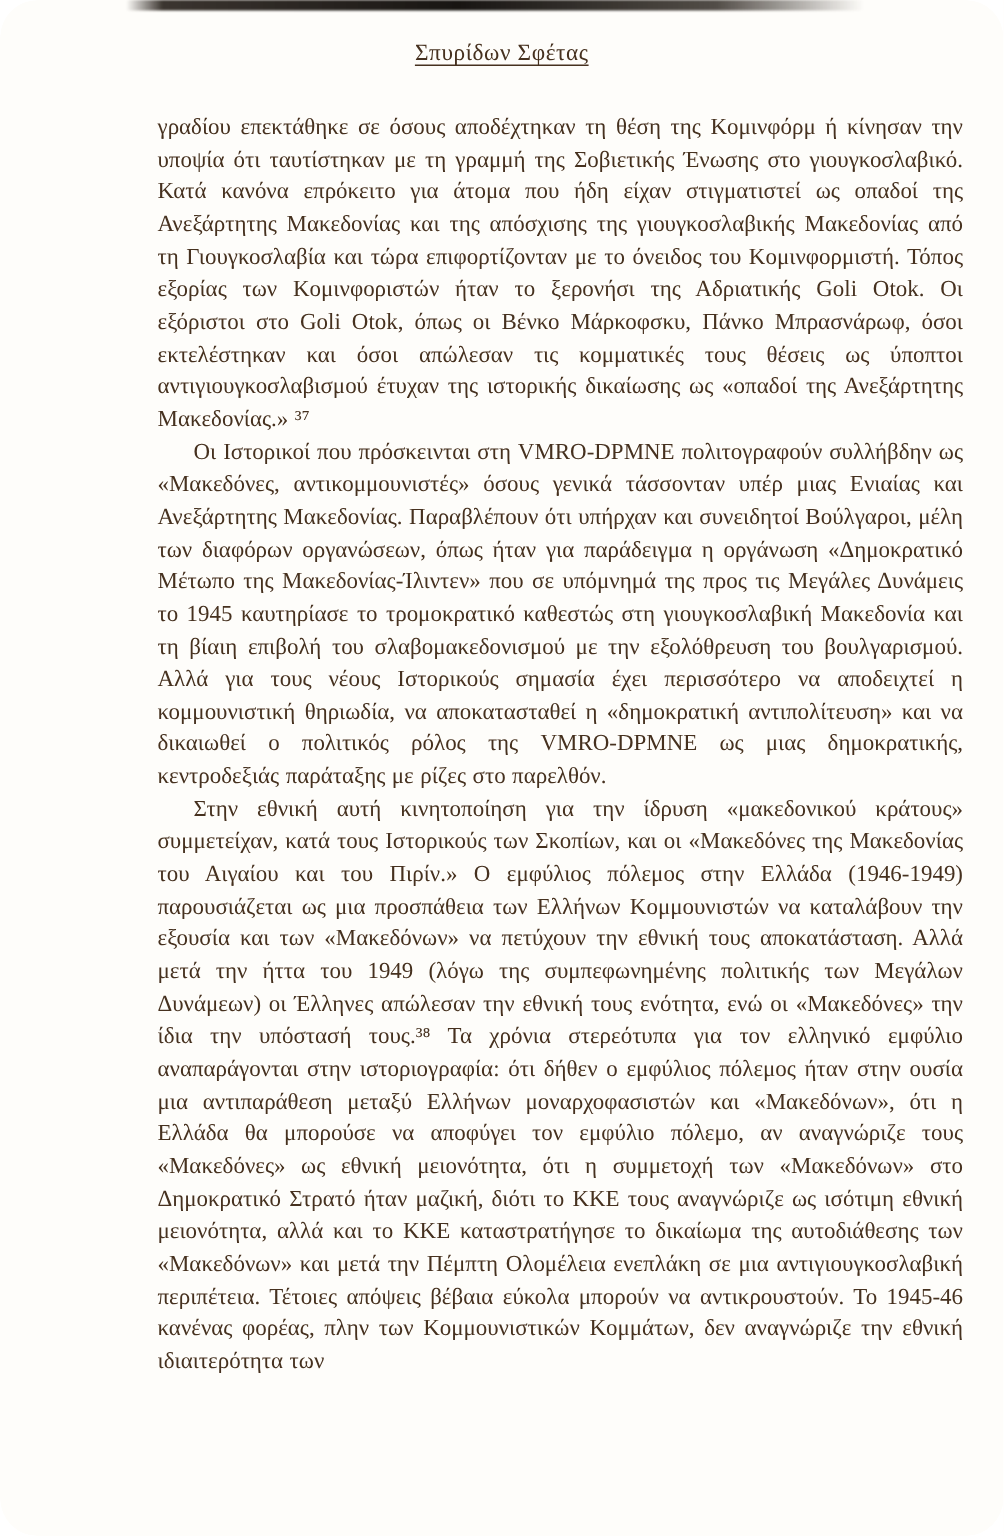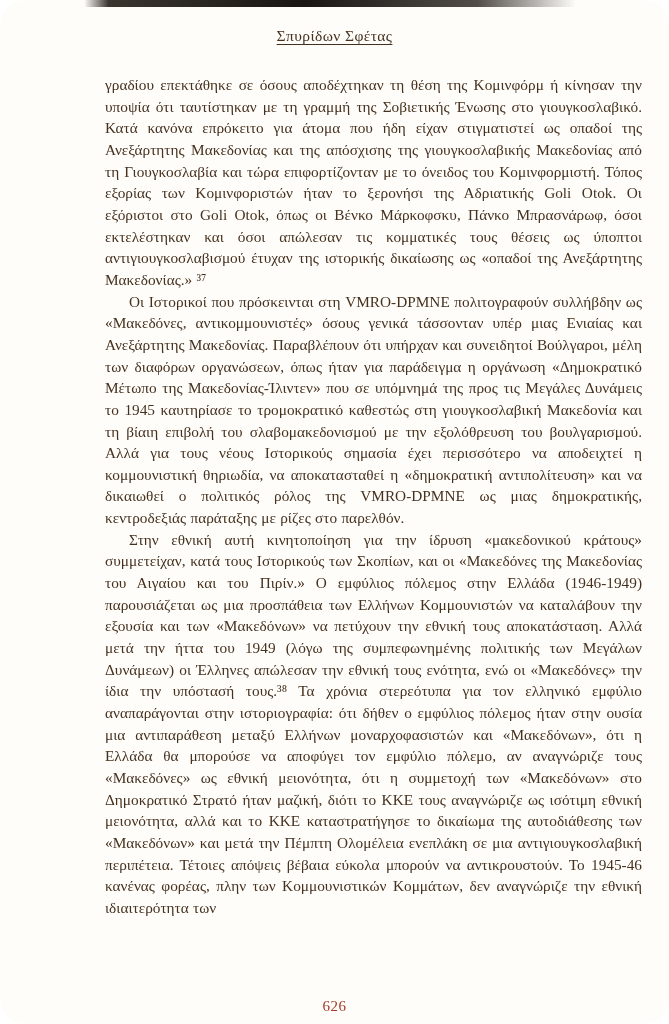--- a/index.html
+++ b/index.html
@@ -79,17 +79,14 @@
   <div class="running-head">
     <span class="head-text">Σπυρίδων Σφέτας</span>
   </div>
 
   <div class="body-text">
     <p class="para no-indent">γραδίου επεκτάθηκε σε όσους αποδέχτηκαν τη θέση της Κομινφόρμ ή κίνησαν την υποψία ότι ταυτίστηκαν με τη γραμμή της Σοβιετικής Ένωσης στο γιουγκοσλαβικό. Κατά κανόνα επρόκειτο για άτομα που ήδη είχαν στιγματιστεί ως οπαδοί της Ανεξάρτητης Μακεδονίας και της απόσχισης της γιουγκοσλαβικής Μακεδονίας από τη Γιουγκοσλαβία και τώρα επιφορτίζονταν με το όνειδος του Κομινφορμιστή. Τόπος εξορίας των Κομινφοριστών ήταν το ξερονήσι της Αδριατικής Goli Otok. Οι εξόριστοι στο Goli Otok, όπως οι Βένκο Μάρκοφσκυ, Πάνκο Μπρασνάρωφ, όσοι εκτελέστηκαν και όσοι απώλεσαν τις κομματικές τους θέσεις ως ύποπτοι αντιγιουγκοσλαβισμού έτυχαν της ιστορικής δικαίωσης ως «οπαδοί της Ανεξάρτητης Μακεδονίας.» ³⁷</p>
     <p class="para indent">Οι Ιστορικοί που πρόσκεινται στη VMRO-DPMNE πολιτογραφούν συλλήβδην ως «Μακεδόνες, αντικομμουνιστές» όσους γενικά τάσσονταν υπέρ μιας Ενιαίας και Ανεξάρτητης Μακεδονίας. Παραβλέπουν ότι υπήρχαν και συνειδητοί Βούλγαροι, μέλη των διαφόρων οργανώσεων, όπως ήταν για παράδειγμα η οργάνωση «Δημοκρατικό Μέτωπο της Μακεδονίας-Ίλιντεν» που σε υπόμνημά της προς τις Μεγάλες Δυνάμεις το 1945 καυτηρίασε το τρομοκρατικό καθεστώς στη γιουγκοσλαβική Μακεδονία και τη βίαιη επιβολή του σλαβομακεδονισμού με την εξολόθρευση του βουλγαρισμού. Αλλά για τους νέους Ιστορικούς σημασία έχει περισσότερο να αποδειχτεί η κομμουνιστική θηριωδία, να αποκατασταθεί η «δημοκρατική αντιπολίτευση» και να δικαιωθεί ο πολιτικός ρόλος της VMRO-DPMNE ως μιας δημοκρατικής, κεντροδεξιάς παράταξης με ρίζες στο παρελθόν.</p>
     <p class="para indent">Στην εθνική αυτή κινητοποίηση για την ίδρυση «μακεδονικού κράτους» συμμετείχαν, κατά τους Ιστορικούς των Σκοπίων, και οι «Μακεδόνες της Μακεδονίας του Αιγαίου και του Πιρίν.» Ο εμφύλιος πόλεμος στην Ελλάδα (1946-1949) παρουσιάζεται ως μια προσπάθεια των Ελλήνων Κομμουνιστών να καταλάβουν την εξουσία και των «Μακεδόνων» να πετύχουν την εθνική τους αποκατάσταση. Αλλά μετά την ήττα του 1949 (λόγω της συμπεφωνημένης πολιτικής των Μεγάλων Δυνάμεων) οι Έλληνες απώλεσαν την εθνική τους ενότητα, ενώ οι «Μακεδόνες» την ίδια την υπόστασή τους.³⁸ Τα χρόνια στερεότυπα για τον ελληνικό εμφύλιο αναπαράγονται στην ιστοριογραφία: ότι δήθεν ο εμφύλιος πόλεμος ήταν στην ουσία μια αντιπαράθεση μεταξύ Ελλήνων μοναρχοφασιστών και «Μακεδόνων», ότι η Ελλάδα θα μπορούσε να αποφύγει τον εμφύλιο πόλεμο, αν αναγνώριζε τους «Μακεδόνες» ως εθνική μειονότητα, ότι η συμμετοχή των «Μακεδόνων» στο Δημοκρατικό Στρατό ήταν μαζική, διότι το ΚΚΕ τους αναγνώριζε ως ισότιμη εθνική μειονότητα, αλλά και το ΚΚΕ καταστρατήγησε το δικαίωμα της αυτοδιάθεσης των «Μακεδόνων» και μετά την Πέμπτη Ολομέλεια ενεπλάκη σε μια αντιγιουγκοσλαβική περιπέτεια. Τέτοιες απόψεις βέβαια εύκολα μπορούν να αντικρουστούν. Το 1945-46 κανένας φορέας, πλην των Κομμουνιστικών Κομμάτων, δεν αναγνώριζε την εθνική ιδιαιτερότητα των</p>
   </div>
 
-  <div class="page-footer">
-    <span class="page-number">626</span>
-  </div>
 
 </div>
 
 </body></html>

